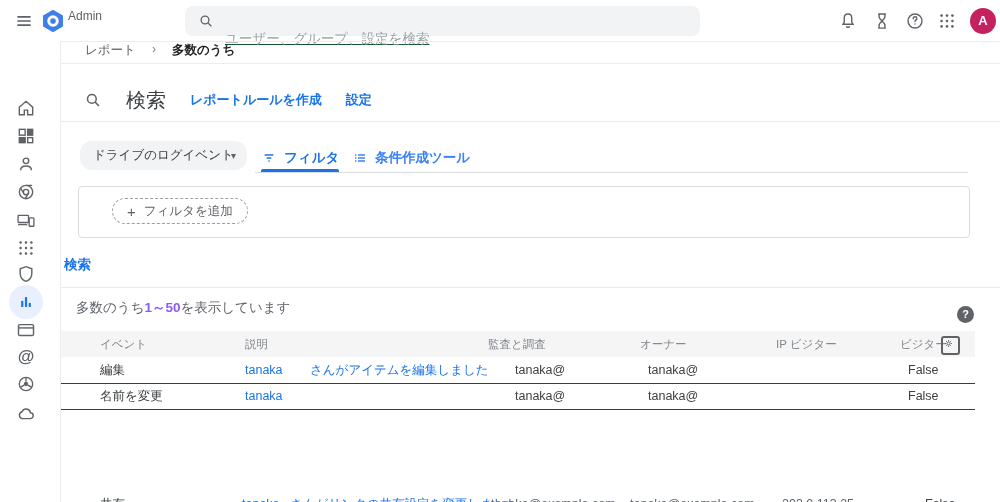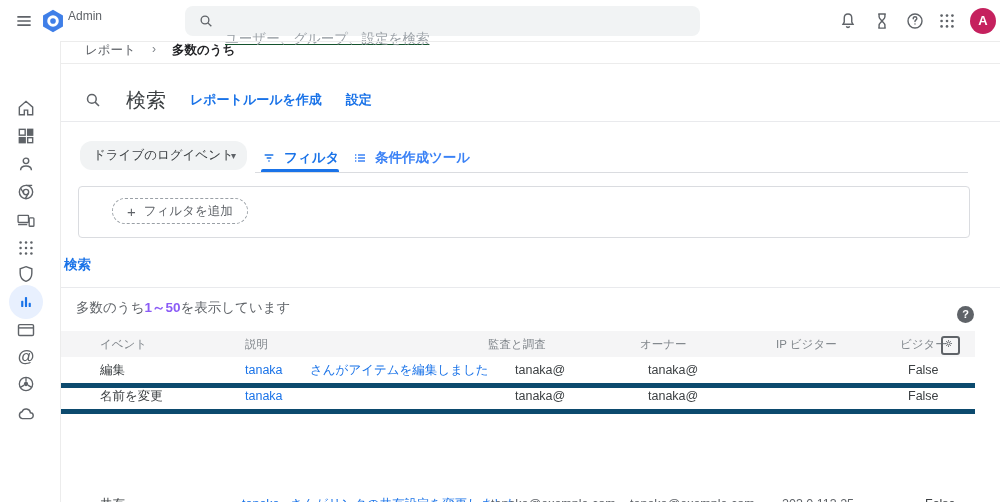--- a/index.html
+++ b/index.html
@@ -72,21 +72,21 @@
       font-size:11px;font-weight:bold;text-align:center;line-height:17px;cursor:pointer;}
 
   
   .thead{left:61px;top:331px;width:914px;height:26px;background:#f5f5f6;}
   .thead span{position:absolute;line-height:26px;font-size:11.5px;color:#80868b;}
   .col-event{left:39px;} .col-desc{left:184px;} .col-actor{left:427px;}
   .col-owner{left:579px;} .col-ip{left:715px;} .col-visitor{left:839px;}
   .gearbox{position:absolute;left:880px;top:5px;width:15px;height:15px;border:2px solid #5f6368;
       border-radius:3px;cursor:pointer;}
   .gearbox svg{width:9px;height:9px;margin:1px;}
-  .trow{left:61px;width:914px;height:26px;border-bottom:5px solid #0c4a6e;cursor:pointer;}
+  .trow{left:61px;width:914px;height:26px;border-bottom:1px solid #0c4a6e;cursor:pointer;}
   .row1{top:357px;} .row2{top:383px;}
   .trow span{position:absolute;line-height:26px;font-size:12.5px;color:#3c4043;white-space:nowrap;}
   .trow .lnk{color:#1a73e8;cursor:pointer;}
   .c-event{left:39px;} .c-dlink{left:184px;} .c-dtext{left:249px;}
   .c-actor{left:454px;} .c-owner{left:587px;} .c-ip{left:715px;} .c-visitor{left:847px;}
 
   
   .clipped-row{left:61px;top:497px;width:939px;height:20px;}
   .clipped-row span{position:absolute;line-height:14px;font-size:12.5px;white-space:nowrap;color:#5f6368;}
   .clipped-row .dk{color:#3c4043;} .clipped-row .lnk{color:#1a73e8;}

